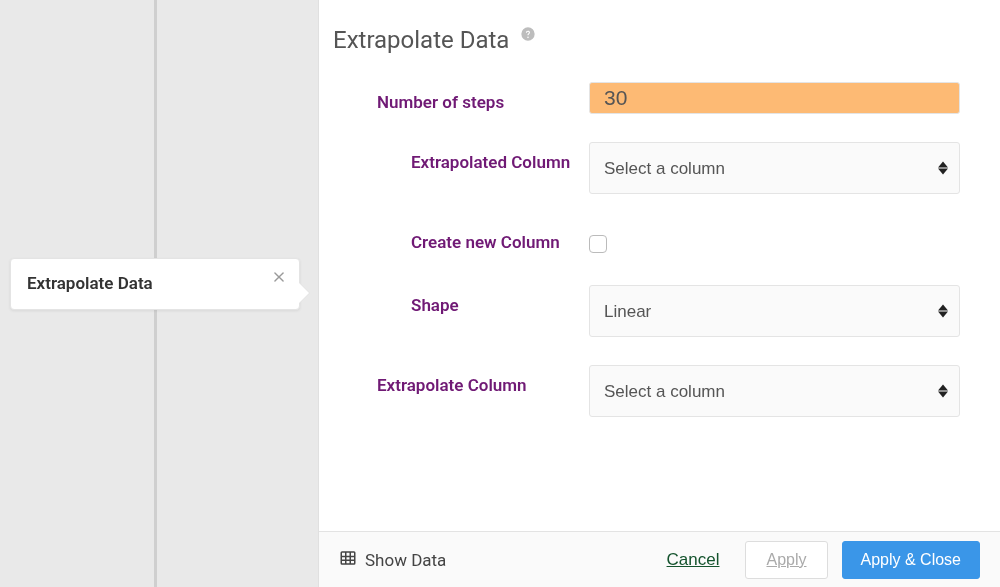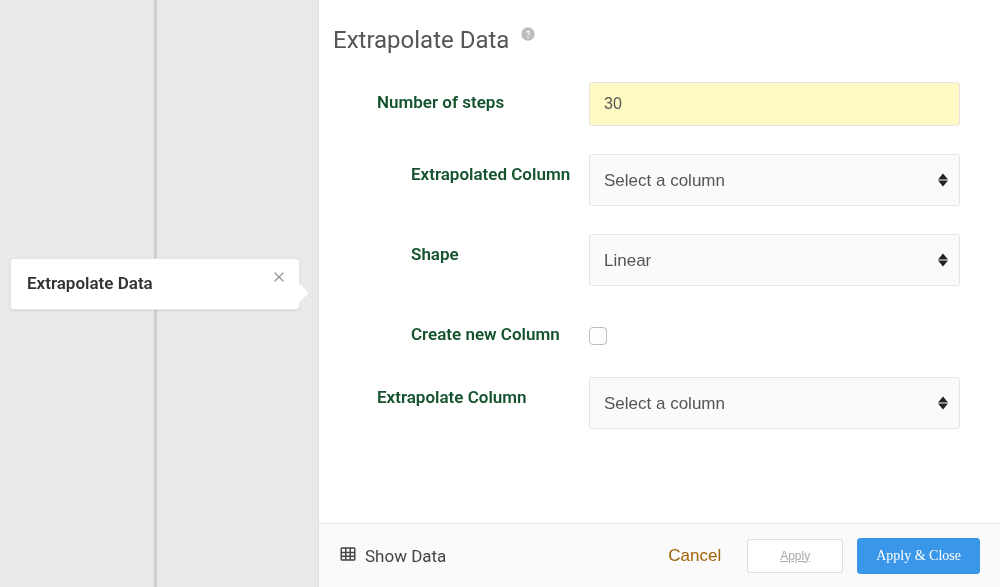--- a/index.html
+++ b/index.html
@@ -124,38 +124,38 @@
     .form-row {
       display: flex;
       align-items: flex-start;
       margin-bottom: 28px;
     }
     .form-label {
       width: 230px;
       padding-top: 10px;
       font-size: 17px;
       font-weight: 600;
-      color: #14532d;
+      color: #701a75;
       text-align: left;
       padding-left: 18px;
     }
     .form-label.indented {
       padding-left: 52px;
     }
     .form-control-wrap {
       flex: 1;
     }
     .text-input {
       width: 100%;
-      height: 44px;
+      height: 32px;
       border: 1px solid #e4e4e4;
-      background: #fef9c3;
+      background: #fdba74;
       border-radius: 3px;
       padding: 0 14px;
-      font-size: 16px;
+      font-size: 21px;
       color: #555;
     }
     .select-wrap {
       position: relative;
       width: 100%;
     }
     .select-input {
       width: 100%;
       height: 52px;
       border: 1px solid #e4e4e4;
@@ -202,21 +202,21 @@
     .checkbox-input:checked::after {
       content: "✓";
       position: absolute;
       left: 2px;
       top: -2px;
       font-size: 14px;
       color: #333;
     }
     
     .panel-footer {
-      height: 64px;
+      height: 56px;
       border-top: 1px solid #e3e3e3;
       background: #fafafa;
       display: flex;
       align-items: center;
       padding: 0 20px 0 20px;
     }
     .show-data {
       display: flex;
       align-items: center;
       gap: 8px;
@@ -224,47 +224,47 @@
       color: #444;
       cursor: pointer;
     }
     .show-data svg {
       width: 18px;
       height: 18px;
     }
     .footer-spacer { flex: 1; }
     .btn-cancel {
       font-size: 17px;
-      color: #a16207;
+      color: #14532d;
       background: transparent;
       border: none;
       padding: 10px 18px;
       cursor: pointer;
+      text-decoration: underline;
     }
     .btn-apply {
-      font-size: 12px;
+      font-size: 16px;
       color: #aaa;
       background: #fff;
       border: 1px solid #ddd;
       border-radius: 3px;
-      padding: 9px 32px;
+      padding: 9px 20px;
       margin-left: 8px;
       cursor: pointer;
       text-decoration: underline;
     }
     .btn-apply-close {
-      font-size: 14px;
+      font-size: 16px;
       color: #fff;
       background: #3a96e8;
       border: 1px solid #3a96e8;
       border-radius: 3px;
       padding: 9px 18px;
       margin-left: 14px;
       cursor: pointer;
-      font-family: Liberation Serif, serif;
     }
   </style>
 </head>
 <body>
 
 <div class="rail"></div>
 
 <div class="node-card">
   <div class="close-x">
     <svg viewBox="0 0 24 24" fill="none" stroke="currentColor" stroke-width="2.4" stroke-linecap="round">
@@ -303,38 +303,38 @@
           </select>
           <span class="dbl-chevron">
             <span class="tri up"></span>
               <span class="tri down"></span>
           </span>
         </div>
       </div>
     </div>
 
     <div class="form-row">
+      <div class="form-label indented">Create new Column</div>
+      <div class="form-control-wrap">
+        <input type="checkbox" class="checkbox-input" style="">
+      </div>
+    </div>
+
+    <div class="form-row">
       <div class="form-label indented">Shape</div>
       <div class="form-control-wrap">
         <div class="select-wrap">
           <select class="select-input">
             <option>Linear</option>
           </select>
           <span class="dbl-chevron">
             <span class="tri up"></span>
               <span class="tri down"></span>
           </span>
         </div>
-      </div>
-    </div>
-
-    <div class="form-row">
-      <div class="form-label indented">Create new Column</div>
-      <div class="form-control-wrap">
-        <input type="checkbox" class="checkbox-input" style="">
       </div>
     </div>
 
     <div class="form-row">
       <div class="form-label">Extrapolate Column</div>
       <div class="form-control-wrap">
         <div class="select-wrap">
           <select class="select-input">
             <option>Select a column</option>
           </select>

